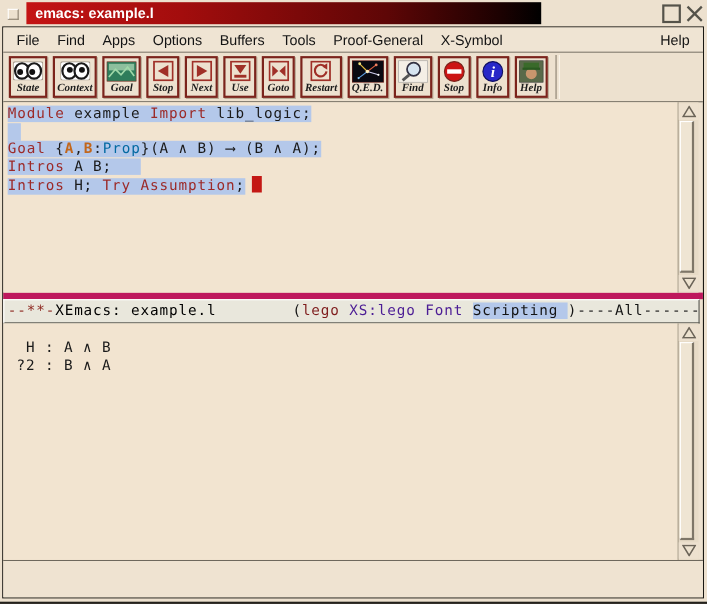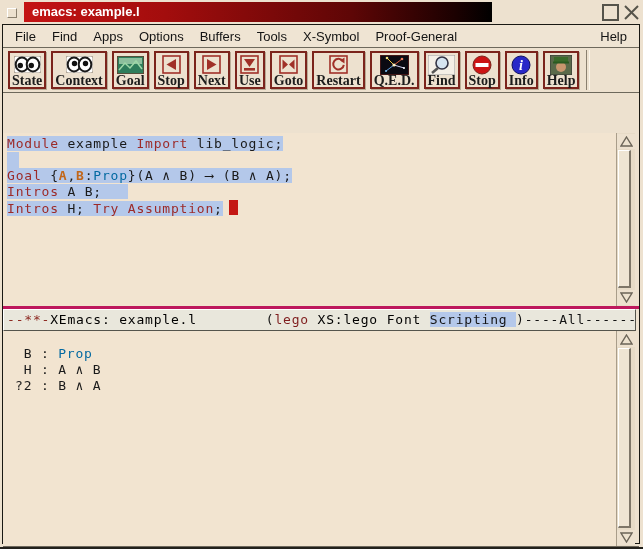--- a/index.html
+++ b/index.html
@@ -27,26 +27,26 @@
            background:#EFE4D3;border-bottom:1px solid #6e695c;flex:0 0 auto;padding:0 4px;}
   .menu-item{padding:0 8px;line-height:21px;}
   .menu-spacer{flex:1;}
   
   .toolbar{height:44px;flex:0 0 auto;background:#EDE1CF;border-bottom:1px solid #6e695c;
            display:flex;align-items:center;padding-left:5px;}
   .tb-btn{height:38px;min-width:30px;margin-right:5px;border:2px solid #7B241C;background:#EDE1CF;
           display:flex;flex-direction:column;align-items:center;justify-content:flex-start;
           padding:1px 2px 0 2px;box-sizing:border-box;box-shadow:1px 1px 0 #b9ac96;}
   .tb-icon{height:21px;display:flex;align-items:center;justify-content:center;}
-  .tb-label{font-family:"Liberation Serif",serif;font-weight:bold;
-            font-size:14px;color:#1c1c1c;line-height:11px;white-space:nowrap;}
+  .tb-label{font-family:"Liberation Serif",serif;font-style:italic;font-weight:bold;
+            font-size:10px;color:#1c1c1c;line-height:11px;white-space:nowrap;}
   .tb-divider{width:2px;height:40px;border-left:1px solid #8a8070;border-right:1px solid #fbf5ea;margin-left:2px;}
   
   .buf-row{display:flex;flex:0 0 auto;}
-  .buf-row.script{height:173px;border-bottom:3px solid #be185d;margin-top:40px;}
+  .buf-row.script{height:173px;border-bottom:6px solid #be185d;}
   .buf-row.goals{height:215px;border-bottom:1px solid #6e685c;}
   .buf-text{flex:1;overflow:hidden;background:#F2E4D0;}
   .mono{font-family:"DejaVu Sans Mono",monospace;font-size:13px;line-height:16px;
         letter-spacing:0.8px;white-space:pre;color:#1a1a1a;}
   .script-text{padding:3px 0 0 4px;}
   .goals-text{padding:15px 0 0 12px;}
   .bufline{height:16px;}
   .hlwrap.hl{background:#B4C8EA;}
   .hlblock{display:inline-block;height:16px;background:#B4C8EA;vertical-align:top;}
   .cursor{display:inline-block;width:9px;height:15px;background:#C41814;margin-left:6px;vertical-align:-2px;}
@@ -55,21 +55,21 @@
   .seg-var{color:#C2661A;font-weight:bold;}
   .seg-type{color:#0369a1;}
   
   .modeline{height:22px;flex:0 0 auto;background:#E9E7DC;margin-right:3px;
             border-top:1px solid #fff;border-left:1px solid #fff;
             border-bottom:1px solid #55544c;border-right:1px solid #55544c;
             box-sizing:border-box;overflow:hidden;padding-left:3px;line-height:19px;}
   .ml-dred{color:#8E2A22;}
   .ml-red{color:#7f1d1d;}
   .ml-navy{color:#000000;}
-  .ml-green{color:#000000;}
+  .ml-green{color:#4c1d95;}
   .ml-pl{color:#141414;}
   .ml-hl{color:#141414;background:#B4C8EA;}
   
   .sb{width:18px;flex:0 0 auto;position:relative;background:#E7DBC7;
       border-left:1px solid #a99d8a;margin-right:4px;}
   .sb-arrow{position:absolute;left:0;width:100%;height:15px;display:flex;align-items:center;justify-content:center;background:#EDE1CF;}
   .sb-arrow.up{top:1px;}
   .sb-arrow.down{bottom:1px;}
   .sb-thumb{position:absolute;left:1px;width:13px;background:#EFE5D3;
             border-top:1px solid #fff;border-left:1px solid #fff;
@@ -100,22 +100,22 @@
 
   <div class="content">
 
     <div class="menubar" id="menubar">
         <span class="menu-item">File</span>
         <span class="menu-item">Find</span>
         <span class="menu-item">Apps</span>
         <span class="menu-item">Options</span>
         <span class="menu-item">Buffers</span>
         <span class="menu-item">Tools</span>
+        <span class="menu-item">Proof-General</span>
         <span class="menu-item">X-Symbol</span>
-        <span class="menu-item">Proof-General</span>
       <span class="menu-spacer"></span>
       <span class="menu-item">Help</span>
     </div>
 
     <div class="toolbar" id="toolbar">
         <div class="tb-btn">
           <span class="tb-icon">
             <svg width="27" height="17" viewBox="0 0 27 17">
               <rect x="0" y="0" width="27" height="17" rx="2" fill="#fff" stroke="#9a8f7e"></rect>
               <ellipse cx="8" cy="8.5" rx="6.3" ry="7" fill="#fff" stroke="#1a1a1a" stroke-width="2"></ellipse>
@@ -270,21 +270,21 @@
           <svg width="13" height="11" viewBox="0 0 13 11">
             <polygon points="1,1 12,1 6.5,10" fill="#EDE2CF" stroke="#6b6458" stroke-width="1.4"></polygon>
           </svg>
         </div>
       </div>
     </div>
 
     <div class="modeline mono" id="modeline1"><span class="ml-dred">--**-</span><span class="ml-navy">XEmacs: example.l</span><span class="ml-pl">        (</span><span class="ml-red">lego</span><span class="ml-pl"> </span><span class="ml-green">XS:lego</span><span class="ml-pl"> </span><span class="ml-green">Font</span><span class="ml-pl"> </span><span class="ml-hl">Scripting </span><span class="ml-pl">)----All--------</span></div>
 
     <div class="buf-row goals">
-      <div class="buf-text goals-text mono" id="goals-buffer"><div class="bufline"><span class="seg-pl"> B : </span><span class="seg-type">Prop</span></div><div class="bufline"><span class="seg-pl"> H : A ∧ B</span></div><div class="bufline"><span class="seg-pl">?2 : B ∧ A</span></div></div>
+      <div class="buf-text goals-text mono" id="goals-buffer"><div class="bufline"><span class="seg-pl"> H : A ∧ B</span></div><div class="bufline"><span class="seg-pl">?2 : B ∧ A</span></div></div>
       <div class="sb">
         <div class="sb-arrow up">
           <svg width="13" height="11" viewBox="0 0 13 11">
             <polygon points="6.5,1 12,10 1,10" fill="#EDE2CF" stroke="#6b6458" stroke-width="1.4"></polygon>
           </svg>
         </div>
         <div class="sb-thumb" style="top:17px;height:180px;"></div>
         <div class="sb-arrow down">
           <svg width="13" height="11" viewBox="0 0 13 11">
             <polygon points="1,1 12,1 6.5,10" fill="#EDE2CF" stroke="#6b6458" stroke-width="1.4"></polygon>

